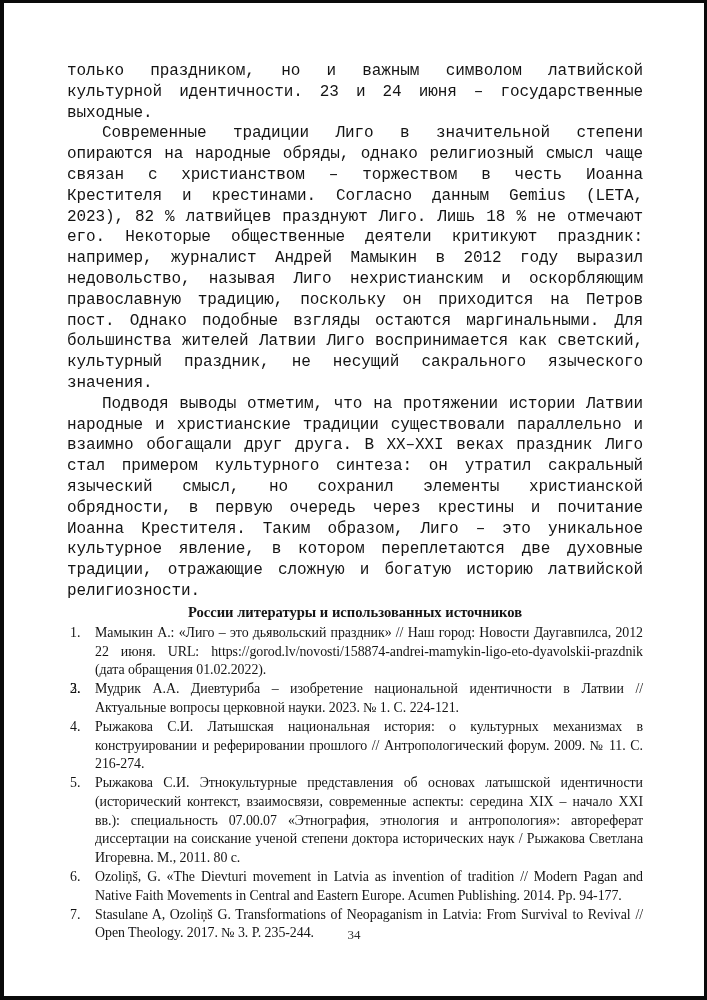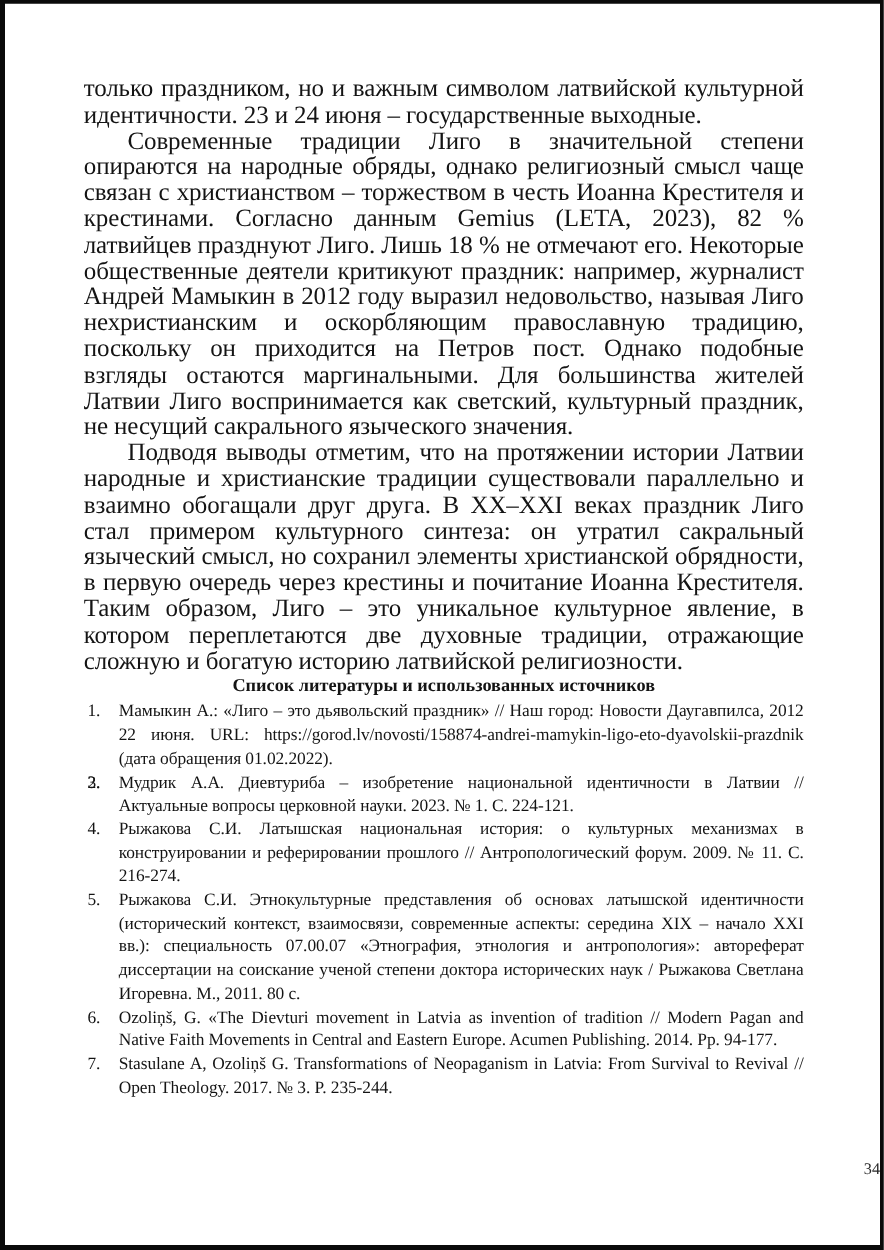--- a/index.html
+++ b/index.html
@@ -22,24 +22,25 @@
     color: #141414;
   }
   .content {
     position: absolute;
     top: 58px;
     left: 63px;
     right: 61px;
   }
   .body-par {
     margin: 0;
-    font-size: 20px;
+    font-size: 16px;
     line-height: 20.8px;
     text-align: justify;
     letter-spacing: -0.1px;
+    font-family: Liberation Mono, monospace;
   }
   .body-par.indent {
     text-indent: 35px;
   }
   .bib-heading {
     margin: 1px 0 2px 0;
     font-size: 14.6px;
     line-height: 19px;
     font-weight: bold;
     text-align: center;
@@ -61,38 +62,38 @@
   .ref-num {
     position: absolute;
     left: 3px;
     top: 0;
   }
   .page-number {
     position: absolute;
     bottom: 53px;
     left: 0;
     width: 100%;
-    text-align: right;
+    text-align: center;
     font-size: 13px;
     color: #2a2a2a;
   }
 </style>
 </head>
 <body>
 
 <div class="page">
   <div class="content">
 
     <p class="body-par">только праздником, но и важным символом латвийской культурной идентичности. 23 и 24 июня – государственные выходные.</p>
 
     <p class="body-par indent">Современные традиции Лиго в значительной степени опираются на народные обряды, однако религиозный смысл чаще связан с христианством – торжеством в честь Иоанна Крестителя и крестинами. Согласно данным Gemius (LETA, 2023), 82 % латвийцев празднуют Лиго. Лишь 18 % не отмечают его. Некоторые общественные деятели критикуют праздник: например, журналист Андрей Мамыкин в 2012 году выразил недовольство, называя Лиго нехристианским и оскорбляющим православную традицию, поскольку он приходится на Петров пост. Однако подобные взгляды остаются маргинальными. Для большинства жителей Латвии Лиго воспринимается как светский, культурный праздник, не несущий сакрального языческого значения.</p>
 
     <p class="body-par indent">Подводя выводы отметим, что на протяжении истории Латвии народные и христианские традиции существовали параллельно и взаимно обогащали друг друга. В XX–XXI веках праздник Лиго стал примером культурного синтеза: он утратил сакральный языческий смысл, но сохранил элементы христианской обрядности, в первую очередь через крестины и почитание Иоанна Крестителя. Таким образом, Лиго – это уникальное культурное явление, в котором переплетаются две духовные традиции, отражающие сложную и богатую историю латвийской религиозности.</p>
 
-    <h2 class="bib-heading">Список литературы и использованных источников</h2>
+    <h2 class="bib-heading">России литературы и использованных источников</h2>
 
     <ol class="refs">
       <li class="ref">
         <span class="ref-num">1.</span>
         <span class="ref-text">Мамыкин А.: «Лиго – это дьявольский праздник» // Наш город: Новости Даугавпилса, 2012 22 июня. URL: https://gorod.lv/novosti/158874-andrei-mamykin-ligo-eto-dyavolskii-prazdnik (дата обращения 01.02.2022).</span>
       </li>
       <li class="ref">
         <span class="ref-num">2.</span>
       </li>
       <li class="ref">

